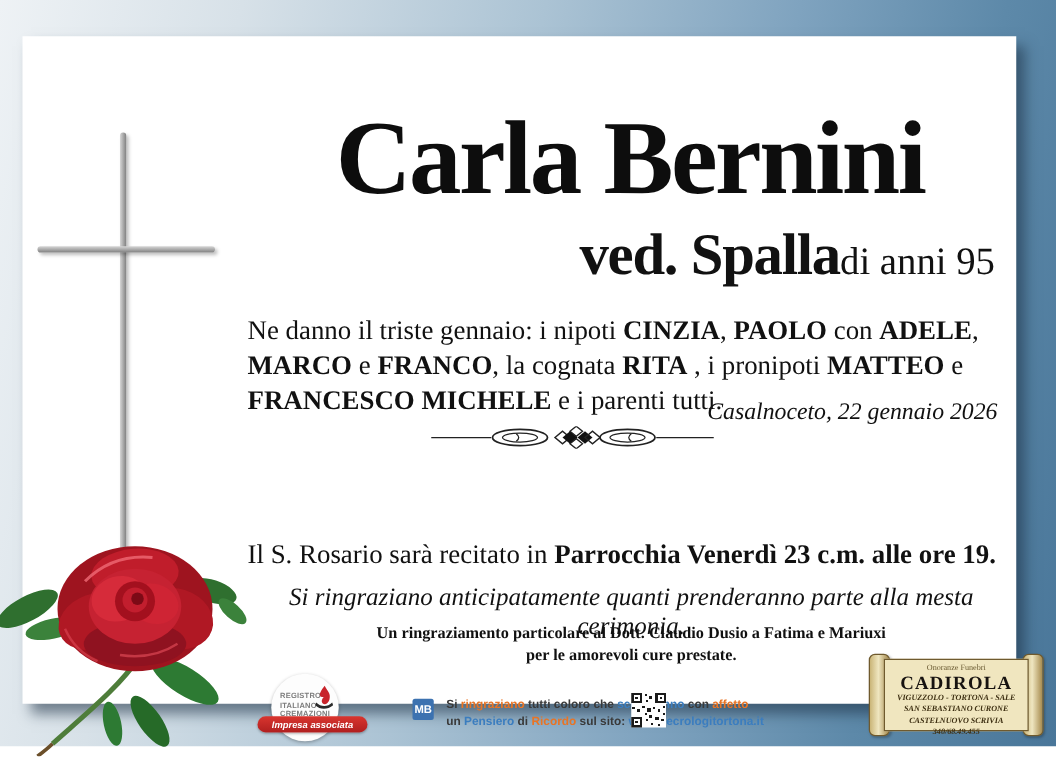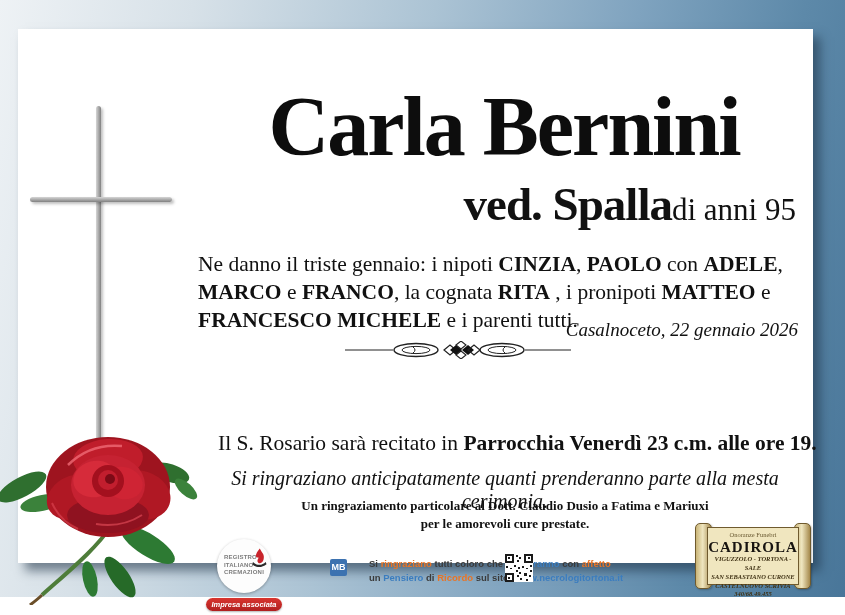--- a/index.html
+++ b/index.html
@@ -40,56 +40,56 @@
     display:flex;align-items:baseline;justify-content:flex-end;
     padding:0;box-sizing:border-box;
   }
   .maiden{font-size:47px;font-weight:bold;margin-left:32px;letter-spacing:-1px;}
   .age{font-size:31px;font-weight:normal;margin-right:14px;}
   .announce{position:absolute;left:180px;top:222px;width:614px;font-size:21.5px;line-height:1.3;}
   .announce b, .para b{font-weight:bold;}
   .dateline{position:absolute;left:380px;top:290px;width:400px;text-align:right;font-style:italic;font-size:19px;}
   .ornament{position:absolute;left:180px;top:312px;width:520px;text-align:center;}
   .para-funeral{position:absolute;left:180px;top:342px;width:614px;font-size:21.5px;line-height:1.32;}
-  .para-rosary{position:absolute;left:180px;top:402px;width:614px;font-size:21.5px;margin-left:20px;}
+  .para-rosary{position:absolute;left:180px;top:402px;width:614px;font-size:21.5px;}
   .thanks{position:absolute;left:180px;top:438px;width:614px;text-align:center;font-style:italic;font-size:20px;}
   .special{position:absolute;left:180px;top:468px;width:614px;text-align:center;font-weight:bold;font-size:13px;line-height:1.42;}
   
   .rose{position:absolute;left:0px;top:425px;width:220px;height:180px;}
   
   .registro{position:absolute;left:188px;top:510px;width:76px;height:62px;}
   .reg-circle{
     position:absolute;left:11px;top:0;width:54px;height:54px;border-radius:50%;
     background:#fdfdfd;box-shadow:0 1px 3px rgba(0,0,0,.3);
   }
   .reg-lines{position:absolute;left:7px;top:15px;font-family:"Liberation Sans",sans-serif;font-size:6px;line-height:1.25;color:#7c7c7c;font-weight:bold;letter-spacing:.2px;}
   .reg-flame{position:absolute;right:3px;top:7px;}
   .reg-banner{
-    position:absolute;left:0;top:59px;width:76px;height:13px;border-radius:7px;
+    position:absolute;left:0;top:34px;width:88px;height:13px;border-radius:7px;
     background:linear-gradient(#d9352f,#b01f1f);color:#fff;
     font-family:"Liberation Sans",sans-serif;font-size:7.5px;font-style:italic;font-weight:bold;
     text-align:center;line-height:13px;box-shadow:0 1px 2px rgba(0,0,0,.3);
   }
   
-  .mbnote{position:absolute;left:312px;top:528px;display:flex;gap:22px;align-items:flex-start;}
+  .mbnote{position:absolute;left:312px;top:528px;display:flex;gap:10px;align-items:flex-start;}
   .mb-icon{
     width:17px;height:17px;background:#3c72b0;border-radius:2px;position:relative;flex:0 0 auto;margin-top:2px;
     color:#fff;font-family:"Liberation Sans",sans-serif;font-size:9px;font-weight:bold;
     text-align:center;line-height:17px;
   }
   .note-text{
     font-family:"Liberation Sans",sans-serif;font-size:9.5px;font-weight:bold;
     line-height:1.45;color:#3a3a3a;white-space:nowrap;
   }
   .c-orange{color:#e87425;text-align:right;}
   .c-blue{color:#3b7dbf;}
   
   .qr{position:absolute;left:487px;top:525px;width:28px;height:28px;}
   
-  .cadirola{position:absolute;left:677px;top:492px;width:116px;height:70px;}
+  .cadirola{position:absolute;left:677px;top:492px;width:140px;height:70px;}
   .cad-roll{
     position:absolute;top:2px;bottom:2px;width:15px;
     background:linear-gradient(90deg,#cab578,#efe6c0 45%,#a5894c);
     border:1px solid #6f5a2e;border-radius:5px;box-shadow:1px 1px 2px rgba(0,0,0,.25);
   }
   .cad-roll.left{left:0;}
   .cad-roll.right{right:0;}
   .cad-panel{
     position:absolute;left:12px;right:12px;top:6px;bottom:6px;
     background:#f0e6bf;border:1px solid #6f5a2e;

